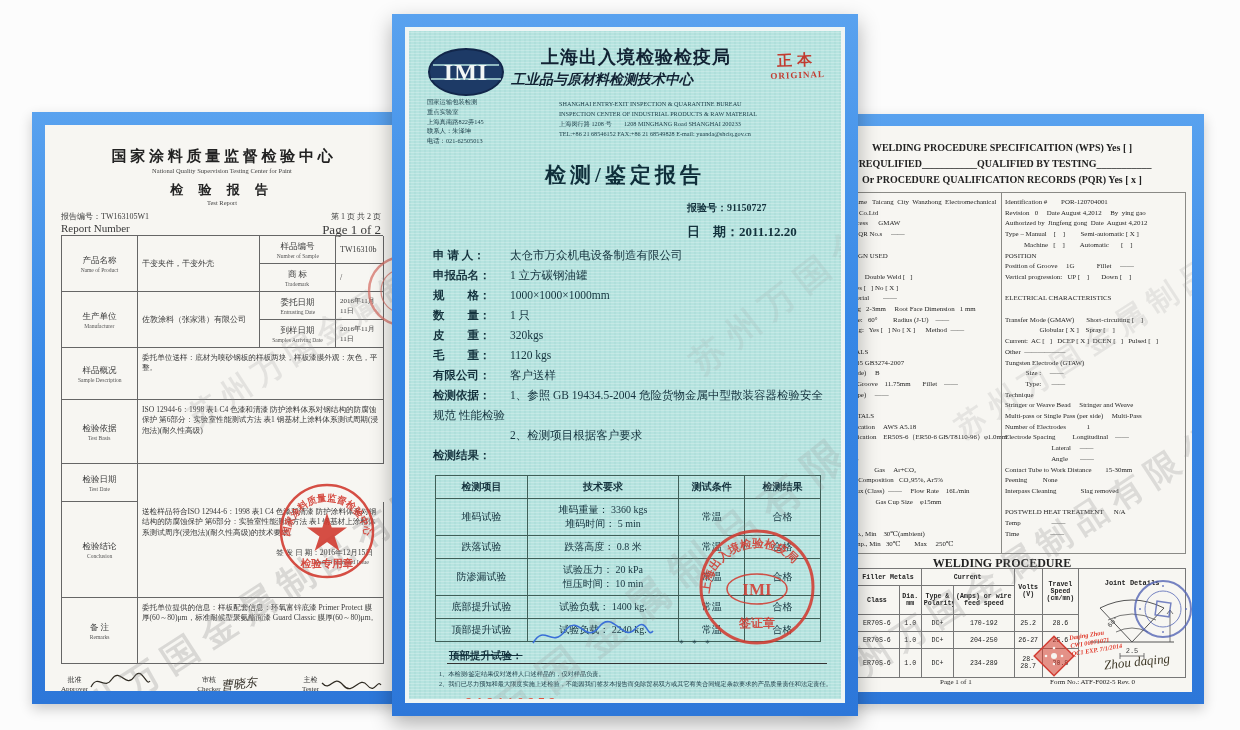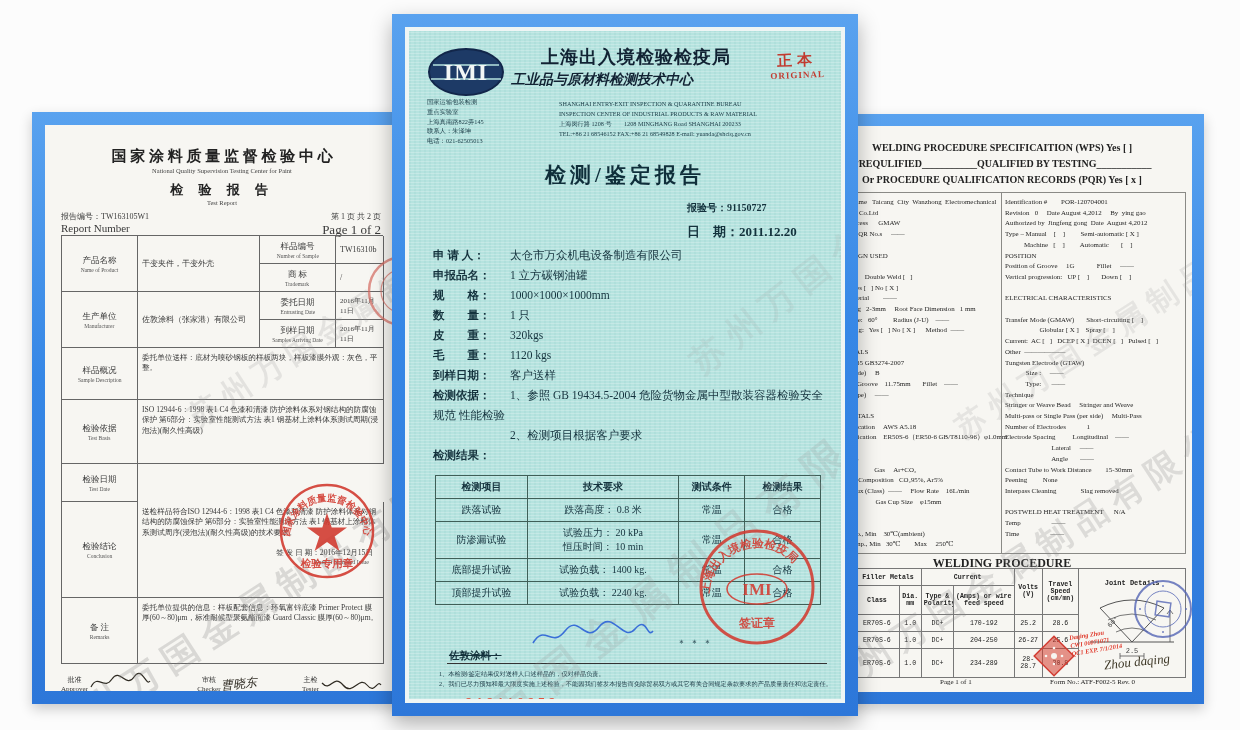--- a/index.html
+++ b/index.html
@@ -480,21 +480,21 @@
             <span class="c-flab">皮　　重：</span>
             <span>320kgs</span>
           </div>
 
           <div class="c-field">
             <span class="c-flab">毛　　重：</span>
             <span>1120 kgs</span>
           </div>
 
           <div class="c-field">
-            <span class="c-flab">到样日期：</span>
+            <span class="c-flab">有限公司：</span>
             <span>客户送样</span>
           </div>
 
           <div class="c-field">
             <span class="c-flab">检测依据：</span>
             <span>1、参照 GB 19434.5-2004 危险货物金属中型散装容器检验安全规范 性能检验</span>
           </div>
 
           <div class="c-field">
             <span class="c-flab"></span>
@@ -517,20 +517,27 @@
         <thead>
           <tr>
             <th>检测项目</th>
             <th>技术要求</th>
             <th>测试条件</th>
             <th>检测结果</th>
           </tr>
         </thead>
         <tbody>
 
+            <tr>
+              <td>堆码试验</td>
+              <td class="c-req">堆码重量：  3360 kgs
+堆码时间：  5 min</td>
+              <td>常温</td>
+              <td>合格</td>
+            </tr>
 
             <tr>
               <td>跌落试验</td>
               <td class="c-req">跌落高度：  0.8 米</td>
               <td>常温</td>
               <td>合格</td>
             </tr>
 
             <tr>
               <td>防渗漏试验</td>
@@ -553,21 +560,21 @@
               <td>常温</td>
               <td>合格</td>
             </tr>
           </tbody>
       </table>
 
       <svg class="c-sig" width="130" height="36" viewBox="0 0 130 36">
         <path d="M6,26 C18,6 24,32 38,14 S58,28 72,10 S96,26 108,12 S120,22 126,14" fill="none" stroke="#3a6fd8" stroke-width="1.6"></path>
       </svg>
       <div class="c-stars">＊＊＊</div>
-      <div class="c-chief">佐敦涂料：</div>
+      <div class="c-chief">顶部提升试验：</div>
       <div class="c-chiefline"></div>
       <div class="c-notes">
 
       <div>1、本检测/鉴定结果仅对送样人口述样品的，仅对样品负责。</div>
           <div>2、我们已尽力预知和最大限度实施上述检验，不能因我们签发本报告而免除贸易双方或其它有关合同规定条款要求的产品质量责任和法定责任。</div>
         </div>
       <div class="c-serial">918110959</div>
 
       <svg class="c-stamp" width="120" height="120" viewBox="0 0 120 120">
         <circle cx="60" cy="60" r="56" fill="none" stroke="#d23c32" stroke-width="3"></circle>

